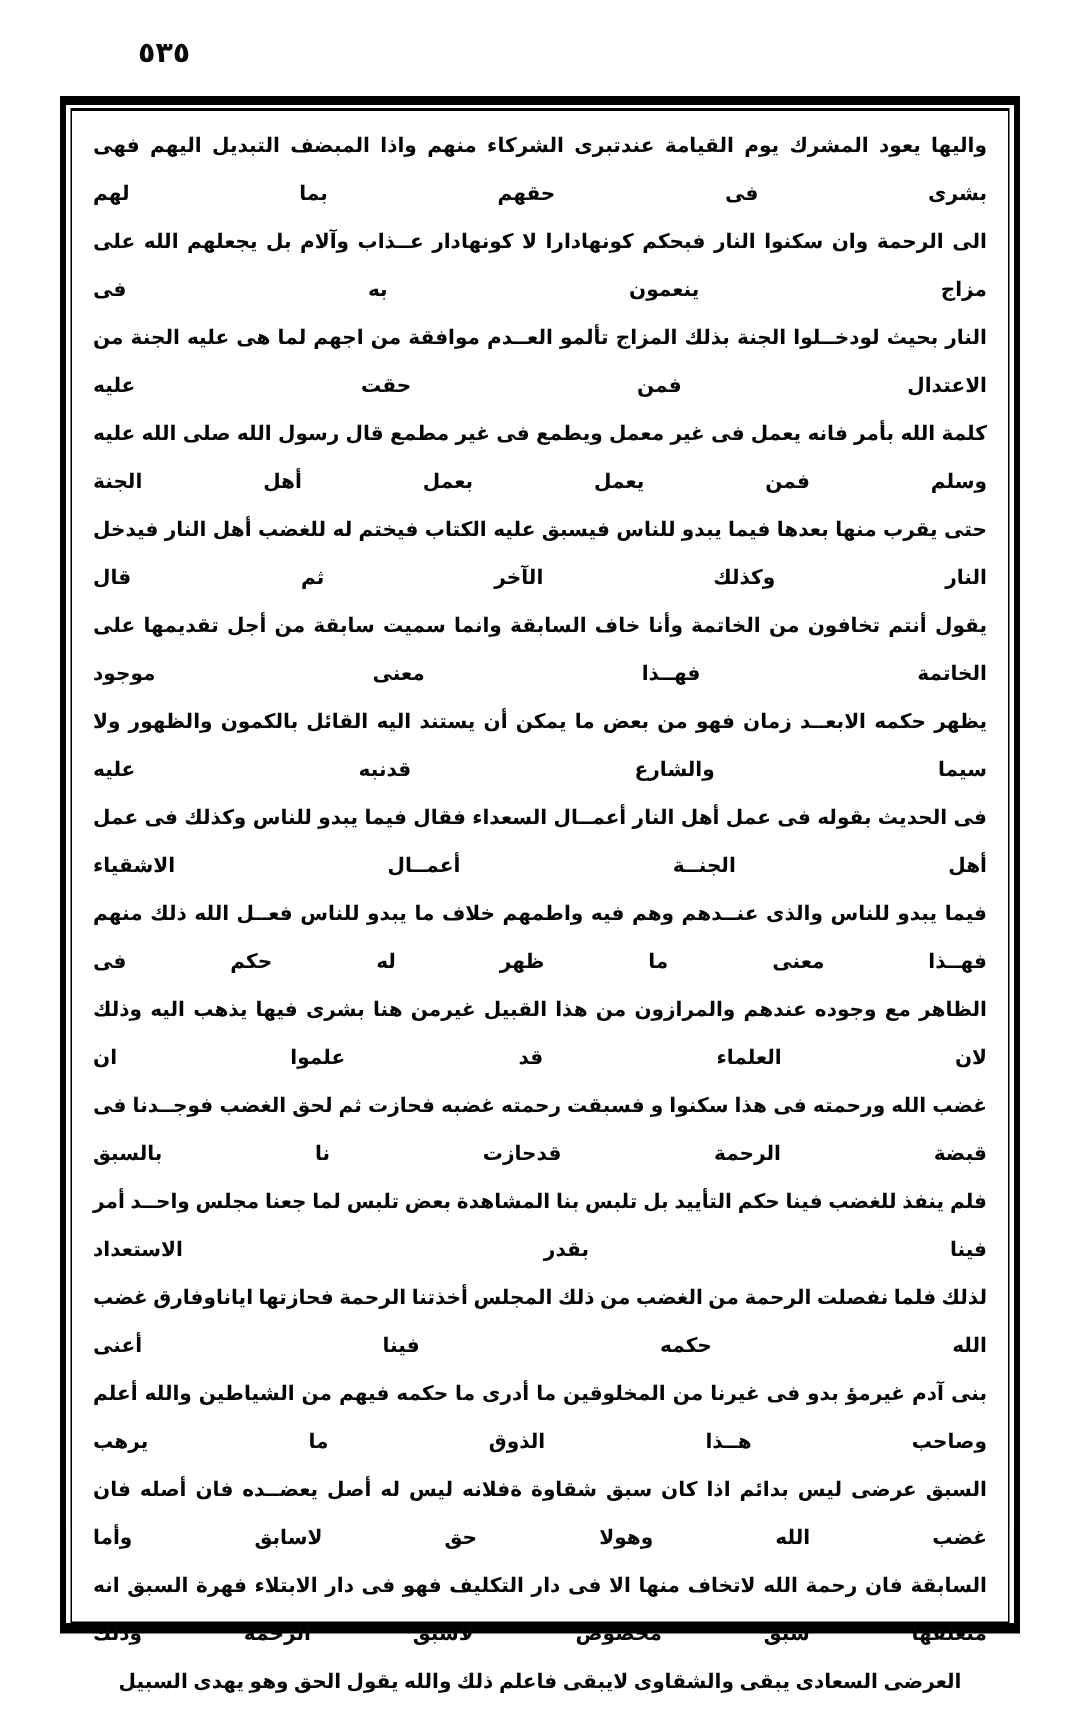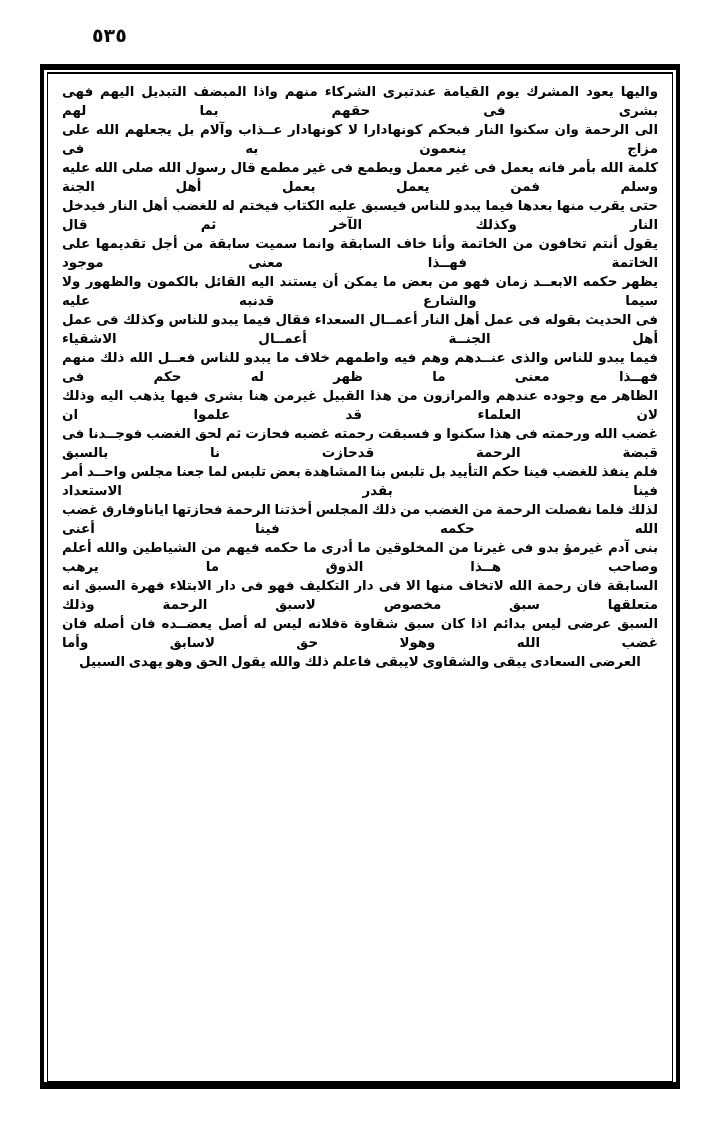--- a/index.html
+++ b/index.html
@@ -68,21 +68,21 @@
     padding: 4px 8px 0 8px;
   }
 
   .prose {
     direction: rtl;
     text-align: justify;
     text-align-last: justify;
     font-family: "DejaVu Sans", "Liberation Sans", sans-serif;
     font-size: 13.4px;
     font-weight: 700;
-    line-height: 19px;
+    line-height: 32px;
     color: #050505;
     word-spacing: -1px;
     letter-spacing: -0.3px;
   }
   .prose.tail {
     text-align-last: center;
   }
 </style>
 </head>
 <body>
@@ -92,33 +92,34 @@
   <div class="folio">٥٣٥</div>
 
   <div class="frame"></div>
   <div class="frame-inner"></div>
 
   <div class="body">
 
     <div class="prose">
       <div>واليها يعود المشرك يوم القيامة عندتبرى الشركاء منهم واذا المبضف التبديل اليهم فهى بشرى فى حقهم بما لهم</div>
       <div>الى الرحمة وان سكنوا النار فبحكم كونهادارا لا كونهادار عــذاب وآلام بل يجعلهم الله على مزاج ينعمون به فى</div>
+      <div>النار بحيث لودخــلوا الجنة بذلك المزاج تألمو العــدم موافقة من اجهم لما هى عليه الجنة من الاعتدال فمن حقت عليه</div>
       <div>كلمة الله بأمر فانه يعمل فى غير معمل ويطمع فى غير مطمع قال رسول الله صلى الله عليه وسلم فمن يعمل بعمل أهل الجنة</div>
       <div>حتى يقرب منها بعدها فيما يبدو للناس فيسبق عليه الكتاب فيختم له للغضب أهل النار فيدخل النار وكذلك الآخر ثم قال</div>
       <div>يقول أنتم تخافون من الخاتمة وأنا خاف السابقة وانما سميت سابقة من أجل تقديمها على الخاتمة فهــذا معنى موجود</div>
       <div>يظهر حكمه الابعــد زمان فهو من بعض ما يمكن أن يستند اليه القائل بالكمون والظهور ولا سيما والشارع قدنبه عليه</div>
       <div>فى الحديث بقوله فى عمل أهل النار أعمــال السعداء فقال فيما يبدو للناس وكذلك فى عمل أهل الجنــة أعمــال الاشقياء</div>
       <div>فيما يبدو للناس والذى عنــدهم وهم فيه واطمهم خلاف ما يبدو للناس فعــل الله ذلك منهم فهــذا معنى ما ظهر له حكم فى</div>
       <div>الظاهر مع وجوده عندهم والمرازون من هذا القبيل غيرمن هنا بشرى فيها يذهب اليه وذلك لان العلماء قد علموا ان</div>
       <div>غضب الله ورحمته فى هذا سكنوا و فسبقت رحمته غضبه فحازت ثم لحق الغضب فوجــدنا فى قبضة الرحمة قدحازت نا بالسبق</div>
       <div>فلم ينفذ للغضب فينا حكم التأييد بل تلبس بنا المشاهدة بعض تلبس لما جعنا مجلس واحــد أمر فينا بقدر الاستعداد</div>
       <div>لذلك فلما نفصلت الرحمة من الغضب من ذلك المجلس أخذتنا الرحمة فحازتها اياناوفارق غضب الله حكمه فينا أعنى</div>
       <div>بنى آدم غيرمؤ بدو فى غيرنا من المخلوقين ما أدرى ما حكمه فيهم من الشياطين والله أعلم وصاحب هــذا الذوق ما يرهب</div>
+      <div>السبق عرضى ليس بدائم اذا كان سبق شقاوة ةفلانه ليس له أصل يعضــده فان أصله فان غضب الله وهولا حق لاسابق وأما</div>
       <div>السابقة فان رحمة الله لاتخاف منها الا فى دار التكليف فهو فى دار الابتلاء فهرة السبق انه متعلقها سبق مخصوص لاسبق الرحمة وذلك</div>
-      <div>السبق عرضى ليس بدائم اذا كان سبق شقاوة ةفلانه ليس له أصل يعضــده فان أصله فان غضب الله وهولا حق لاسابق وأما</div>
     </div>
 
     <div class="prose tail">
       <div>العرضى السعادى يبقى والشقاوى لايبقى فاعلم ذلك   والله يقول الحق وهو يهدى السبيل</div>
     </div>
 
   </div>
 </div>
 
 </body></html>

